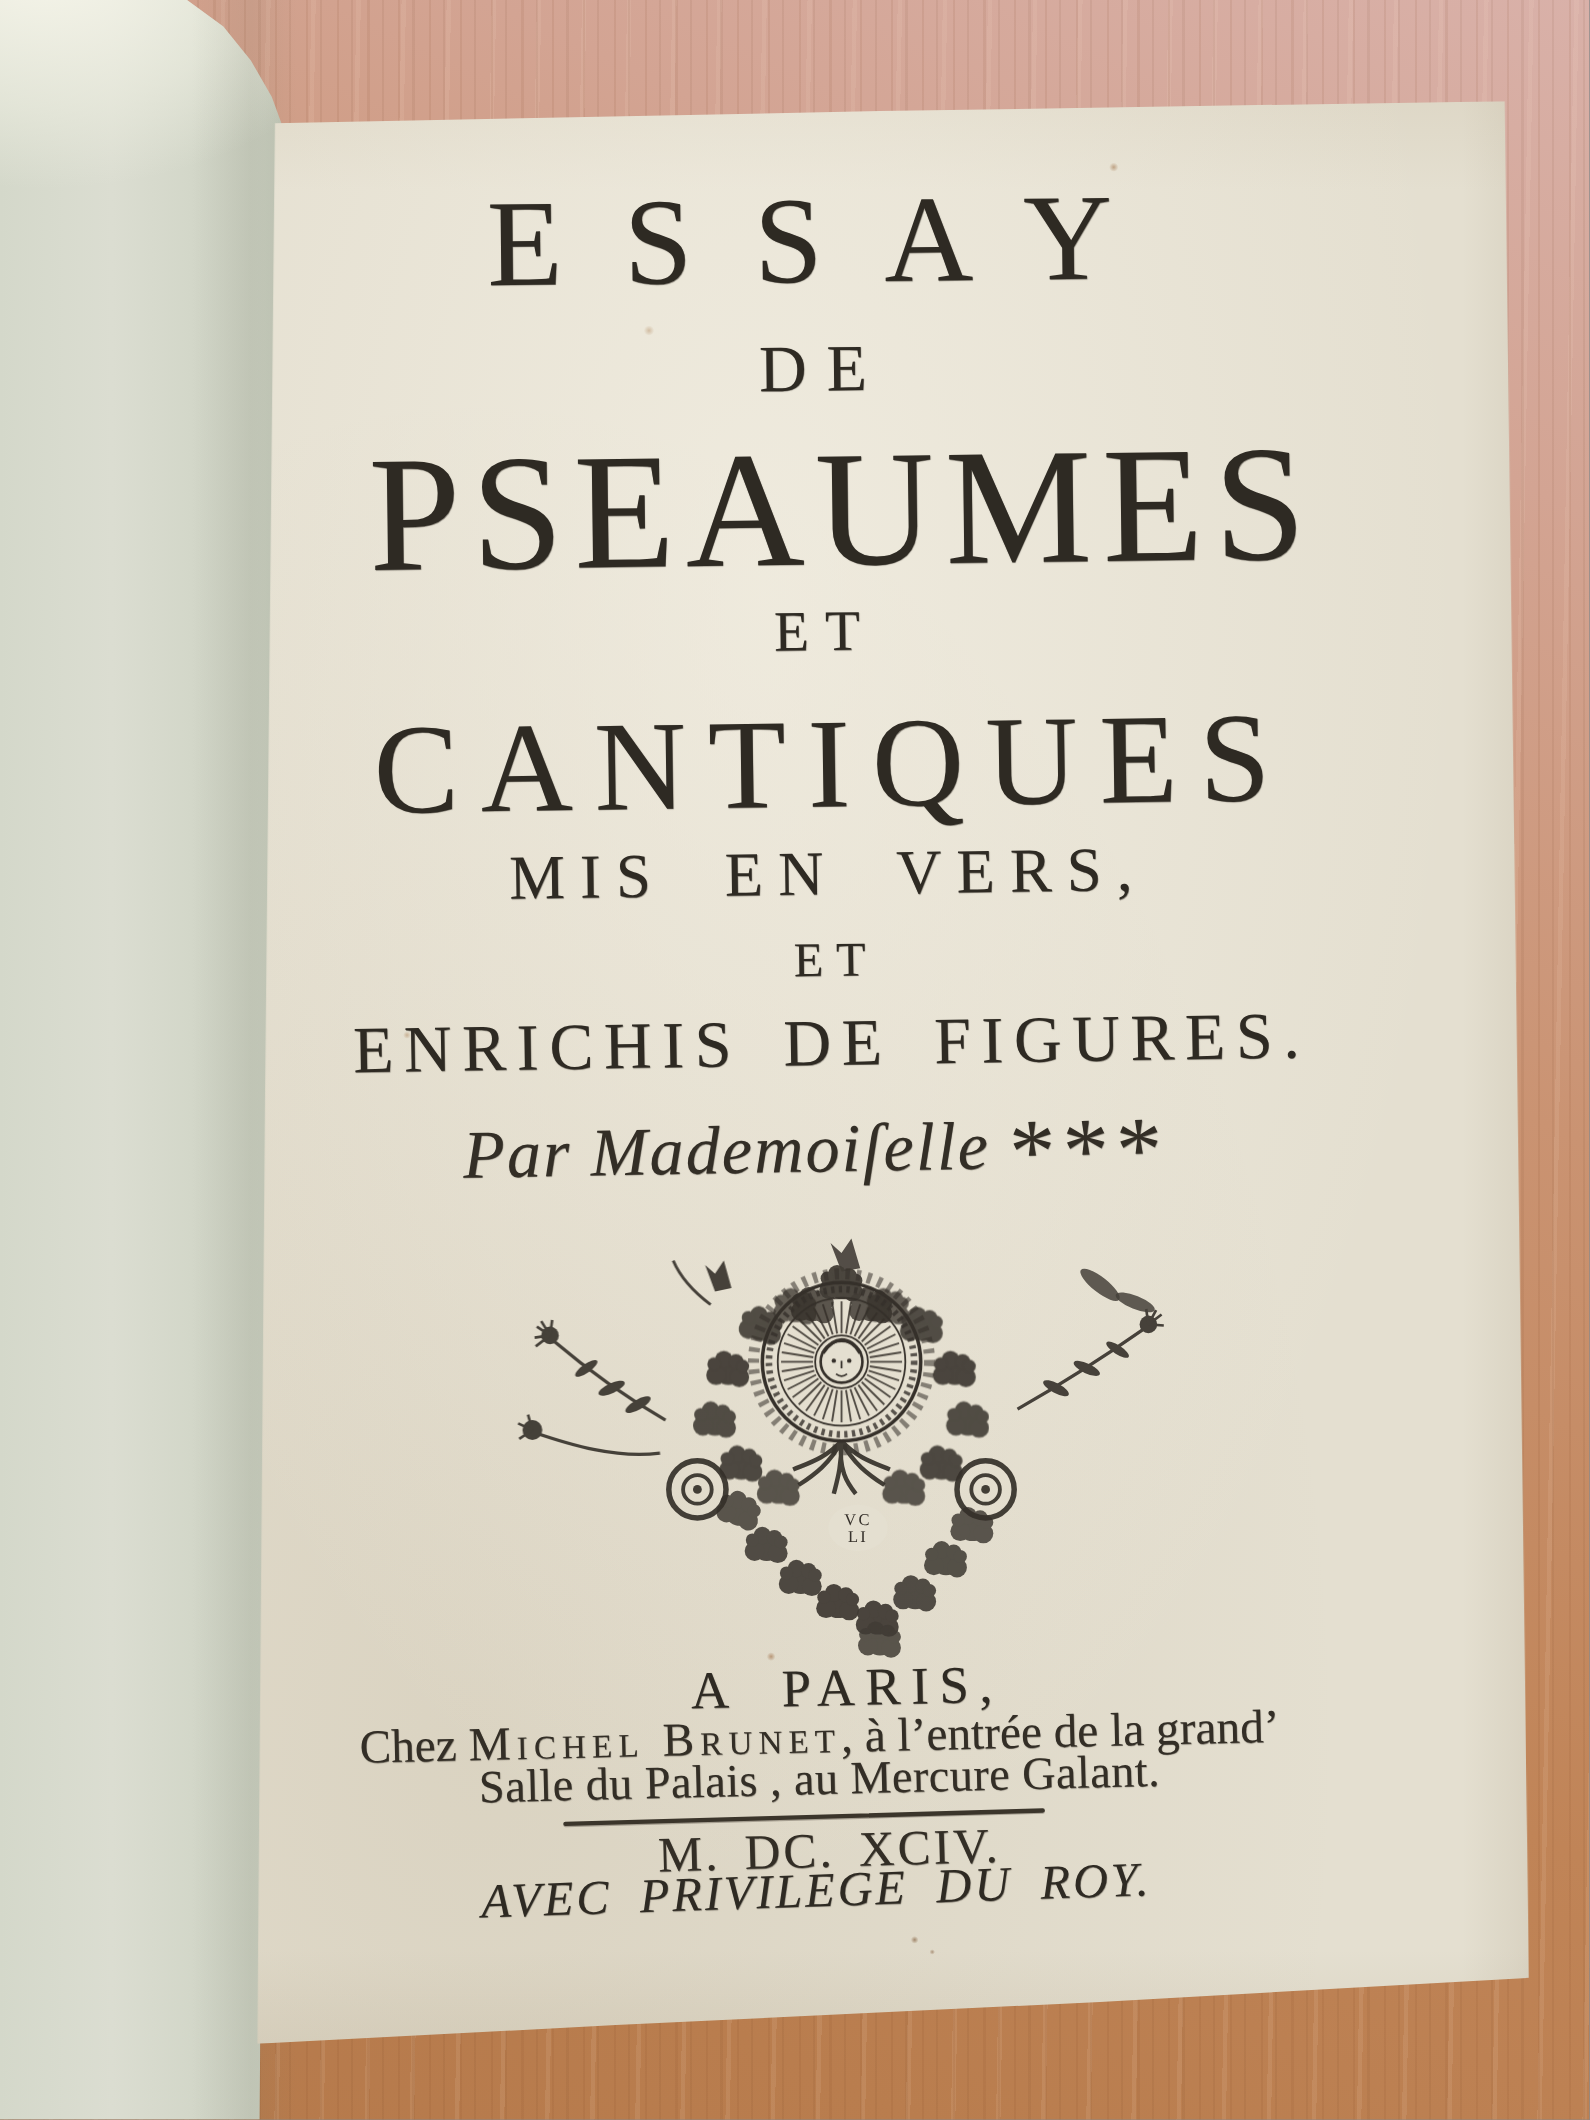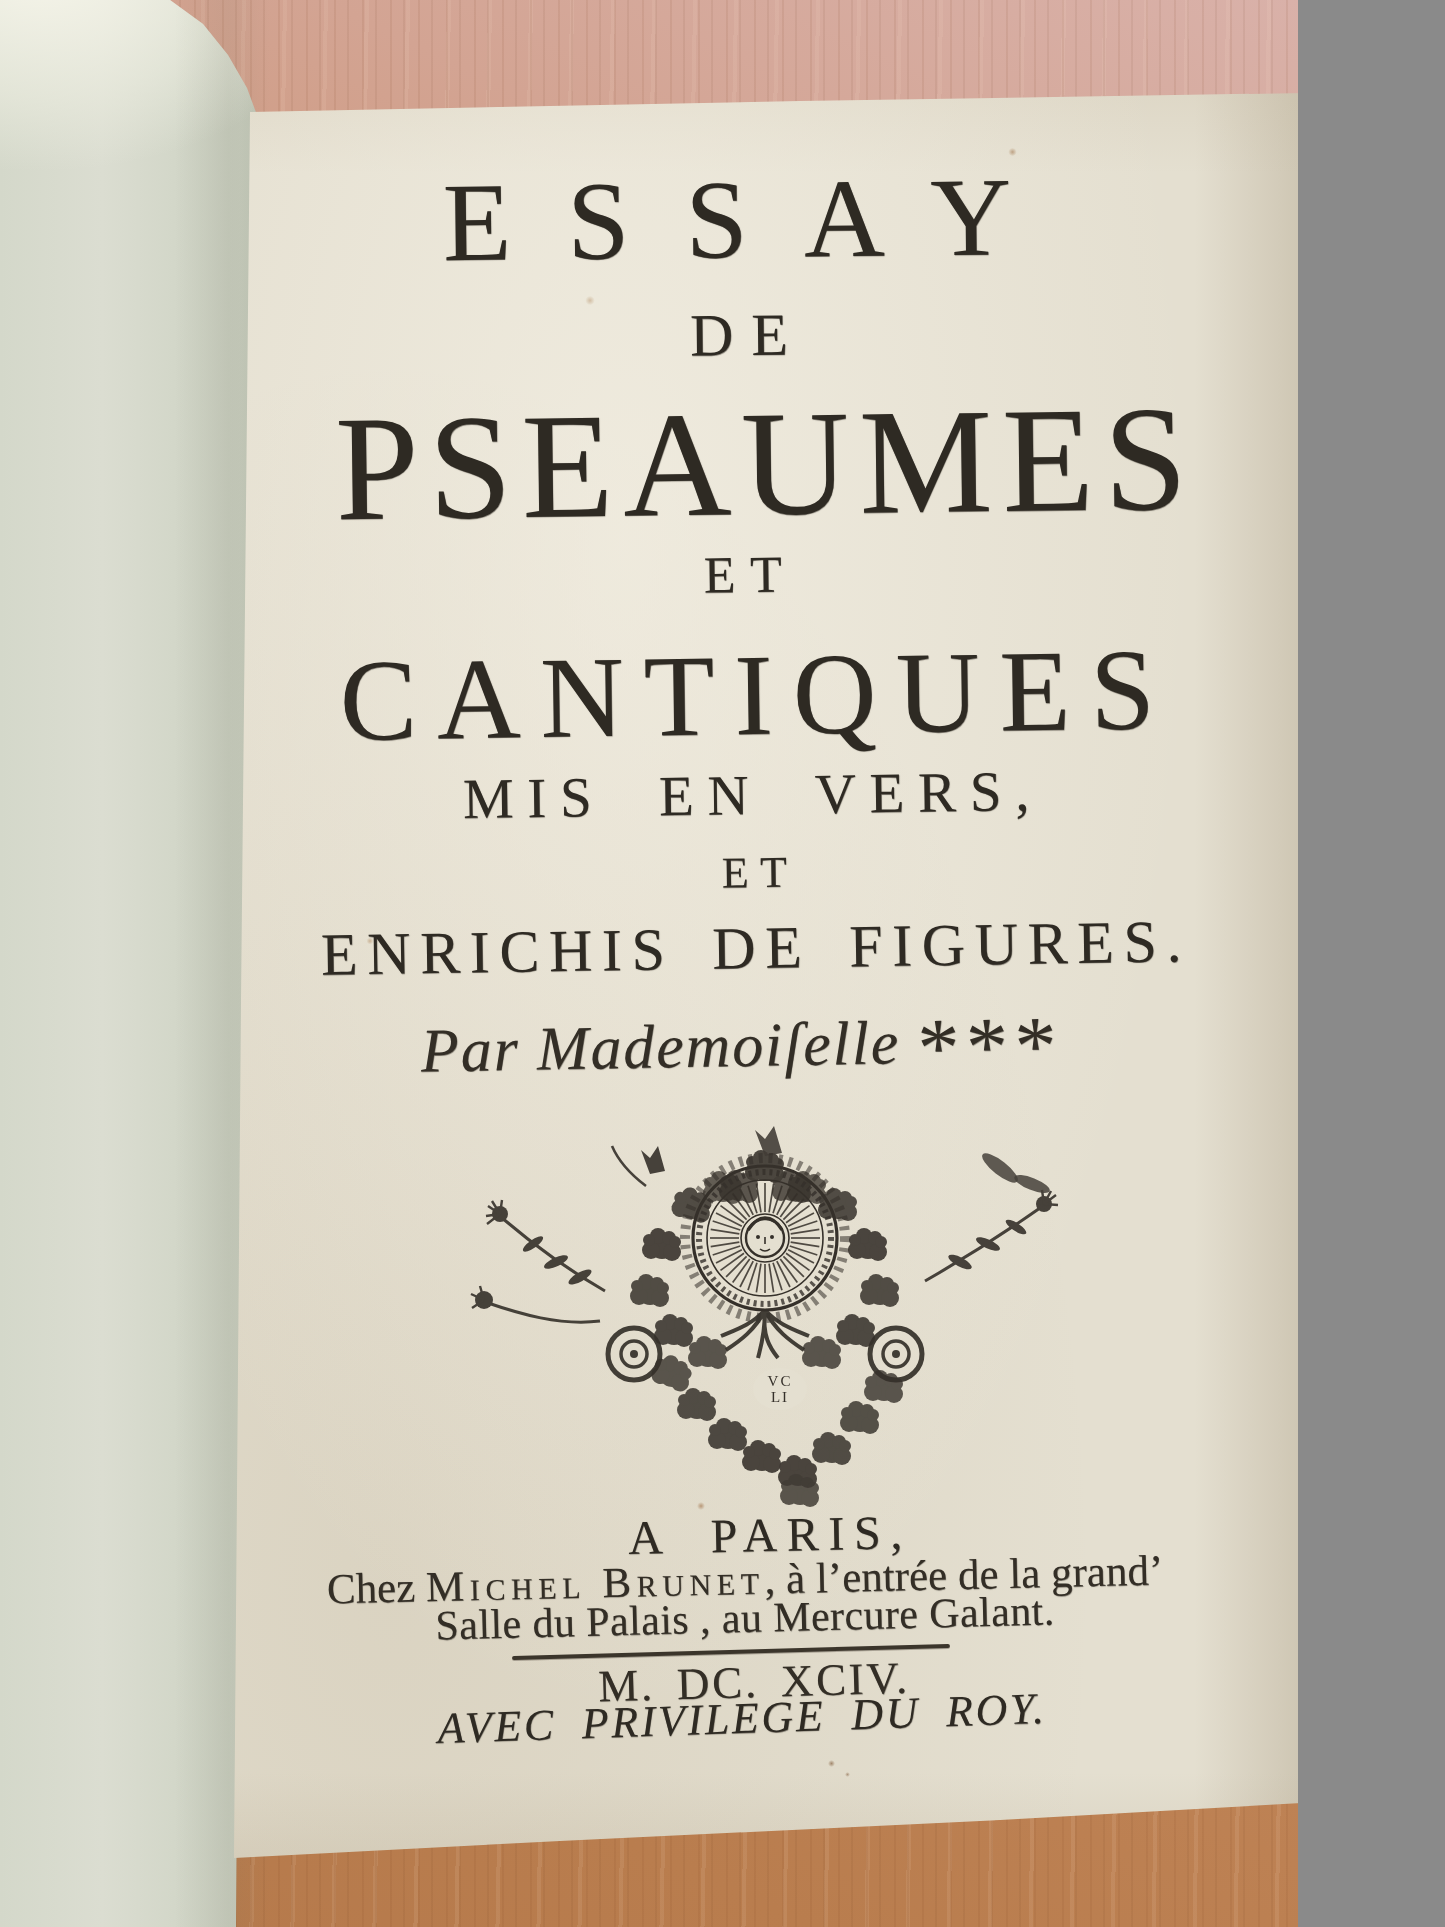--- a/index.html
+++ b/index.html
@@ -1,16 +1,16 @@
 <!DOCTYPE html>
 <html><head>
 <meta charset="utf-8">
 <style>
   html,body{margin:0;padding:0;background:#8a8a8a;}
-  .scene{position:relative;width:1298px;height:1927px;overflow:hidden;
+  .scene{position:relative;width:1445px;height:1927px;overflow:hidden;
     font-family:"Liberation Serif","DejaVu Serif",serif;
     background:
       repeating-linear-gradient(90deg, rgba(90,45,15,0.00) 0 11px, rgba(90,45,15,0.07) 11px 13px, rgba(90,45,15,0.00) 13px 26px, rgba(120,60,25,0.09) 26px 28px),
       repeating-linear-gradient(91deg, rgba(255,230,210,0.00) 0 37px, rgba(255,230,210,0.10) 37px 41px),
       linear-gradient(205deg, #d9b1a9 0%, #d3a493 18%, #ca9372 40%, #c08457 65%, #b97d4e 85%, #b5794b 100%);
   }
   
   .vellum{position:absolute;inset:0;width:300px;height:1927px;
     clip-path:polygon(0 0,170px 0,203px 24px,228px 55px,247px 88px,258px 118px,252px 400px,246px 900px,240px 1400px,236px 1927px,0 1927px);
     background:

